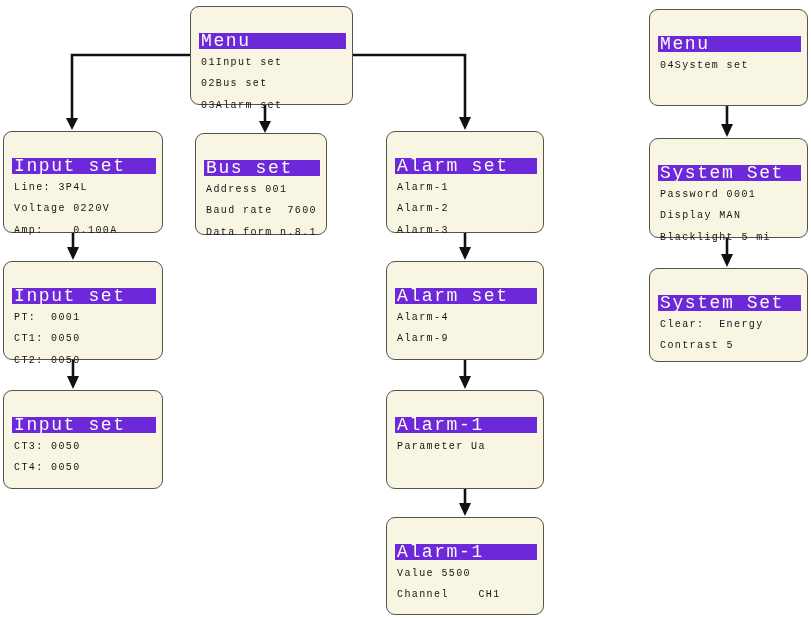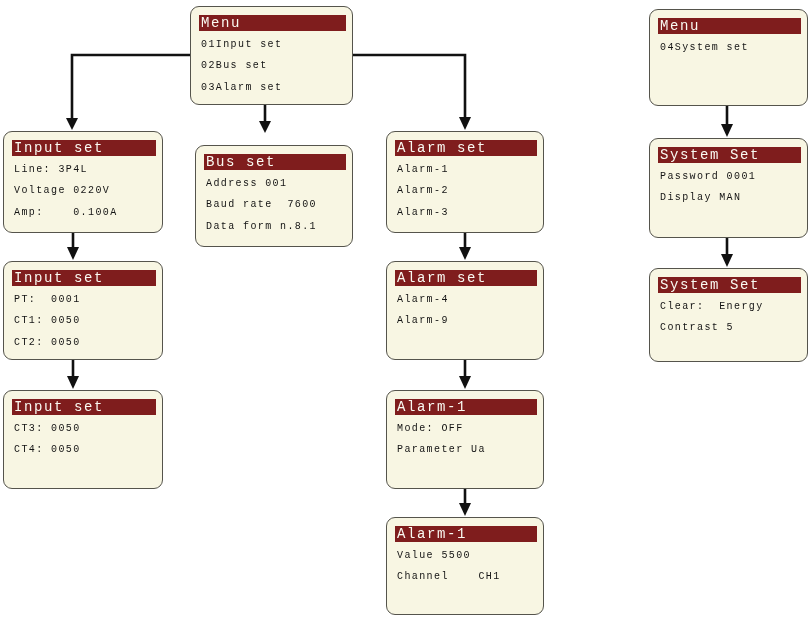--- a/index.html
+++ b/index.html
@@ -20,26 +20,26 @@
   }
   .box {
     position: absolute;
     box-sizing: border-box;
     background: #f8f6e3;
     border: 1.6px solid #55544c;
     border-radius: 9px;
     z-index: 1;
   }
   .bar {
-    margin: 8px 6px 0 8px;
+    margin: 26px 6px 0 8px;
     height: 16px;
     line-height: 16px;
-    background: #7f1d1d;
+    background: #6d28d9;
     color: #fafaf2;
-    font-size: 14px;
+    font-size: 18px;
     letter-spacing: 1.6px;
     padding-left: 2px;
     white-space: pre;
     overflow: hidden;
   }
   .ln {
     margin-left: 10px;
     margin-top: 4.5px;
     height: 17px;
     line-height: 17px;
@@ -107,21 +107,21 @@
     <div class="ln">CT1: 0050</div>
     <div class="ln">CT2: 0050</div>
   </div>
 
   <div class="box" style="left:3px;top:390px;width:160px;height:99px">
     <div class="bar">Input set</div>
     <div class="ln">CT3: 0050</div>
     <div class="ln">CT4: 0050</div>
   </div>
 
-  <div class="box" style="left:195px;top:145px;width:158px;height:102px">
+  <div class="box" style="left:195px;top:133px;width:132px;height:102px">
     <div class="bar">Bus set</div>
     <div class="ln">Address 001</div>
     <div class="ln">Baud rate  7600</div>
     <div class="ln">Data form n.8.1</div>
   </div>
 
   <div class="box" style="left:386px;top:131px;width:158px;height:102px">
     <div class="bar">Alarm set</div>
     <div class="ln">Alarm-1</div>
     <div class="ln">Alarm-2</div>
@@ -129,34 +129,34 @@
   </div>
 
   <div class="box" style="left:386px;top:261px;width:158px;height:99px">
     <div class="bar">Alarm set</div>
     <div class="ln">Alarm-4</div>
     <div class="ln">Alarm-9</div>
   </div>
 
   <div class="box" style="left:386px;top:390px;width:158px;height:99px">
     <div class="bar">Alarm-1</div>
-    <div class="ln">Mode: OFF</div>
     <div class="ln">Parameter Ua</div>
   </div>
 
   <div class="box" style="left:386px;top:517px;width:158px;height:98px">
     <div class="bar">Alarm-1</div>
     <div class="ln">Value 5500</div>
     <div class="ln">Channel    CH1</div>
   </div>
 
   <div class="box" style="left:649px;top:138px;width:159px;height:100px">
     <div class="bar">System Set</div>
     <div class="ln">Password 0001</div>
     <div class="ln">Display MAN</div>
+    <div class="ln">Blacklight 5 mi</div>
   </div>
 
   <div class="box" style="left:649px;top:268px;width:159px;height:94px">
     <div class="bar">System Set</div>
     <div class="ln">Clear:  Energy</div>
     <div class="ln">Contrast 5</div>
   </div>
 
 </div>
 

